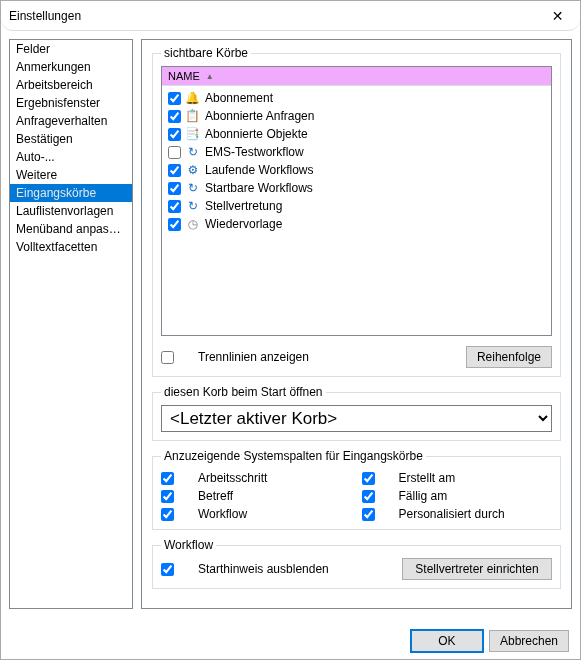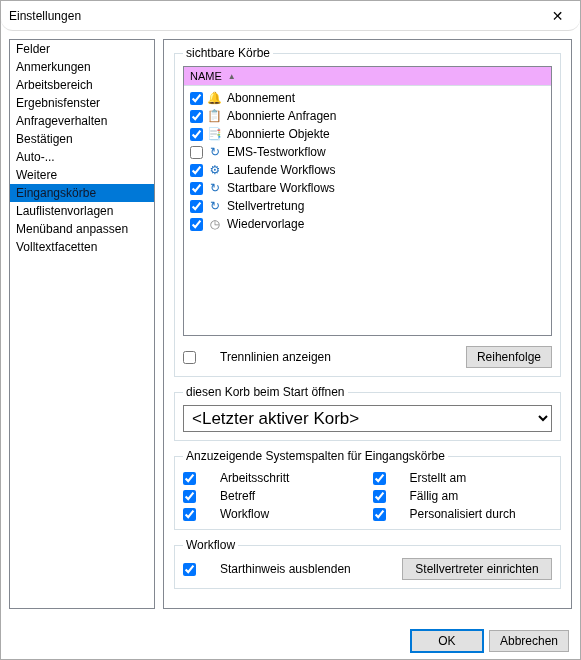--- a/index.html
+++ b/index.html
@@ -1,23 +1,23 @@
 <!DOCTYPE html>
 <html><head>
 <meta charset="utf-8">
 <style>
 * { box-sizing: border-box; margin: 0; padding: 0; }
 body { font-family: "Segoe UI", Tahoma, sans-serif; font-size: 12px; background: #fff; color: #000; width: 581px; height: 660px; overflow: hidden; border: 1px solid #aaa; }
 .titlebar { display: flex; align-items: center; justify-content: space-between; height: 30px; padding: 0 0 0 8px; border-bottom: 1px solid #ddd; border-radius: 12px; }
 .titlebar .title { font-size: 12px; }
 .close-btn { width: 45px; height: 100%; display: flex; align-items: center; justify-content: center; font-size: 14px; font-family: sans-serif; }
 .content { display: flex; padding: 8px; gap: 8px; height: 586px; }
-.sidebar { width: 146px; border: 1px solid #828790; overflow: auto; background: #fff; }
+.sidebar { width: 124px; border: 1px solid #828790; overflow: auto; background: #fff; }
 .sidebar-item { padding: 2px 6px; cursor: pointer; white-space: nowrap; overflow: hidden; text-overflow: ellipsis; }
-.sidebar-item.selected { background: #0078d7; color: #0f172a; }
+.sidebar-item.selected { background: #0078d7; color: #e5e5e5; }
 .main { flex: 1; border: 1px solid #828790; padding: 6px 10px 8px 10px; overflow: hidden; position: relative; }
 fieldset { border: 1px solid #d5dfe5; padding: 6px 8px 8px 8px; margin-bottom: 8px; }
 legend { font-size: 12px; padding: 0 3px; }
 .list-box { border: 1px solid #828790; height: 270px; display: flex; flex-direction: column; }
 .list-header { background: #f0abfc; border-bottom: 1px solid #d5dfe5; padding: 3px 6px; font-size: 11px; display: flex; align-items: center; gap: 6px; }
 .sort-arrow { font-size: 8px; color: #666; }
 .list-body { flex: 1; padding: 3px 2px; overflow: auto; }
 .list-row { display: flex; align-items: center; gap: 4px; padding: 1px 4px; }
 .list-row input[type=checkbox] { width: 13px; height: 13px; }
 .icon { width: 16px; height: 16px; display: inline-flex; align-items: center; justify-content: center; font-size: 12px; }

